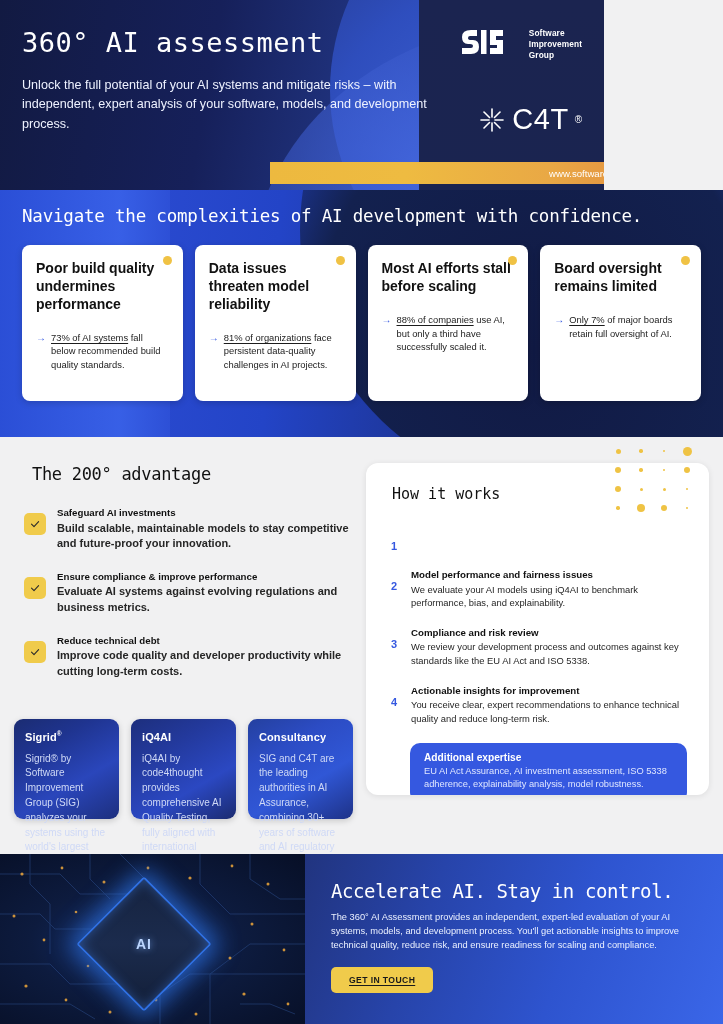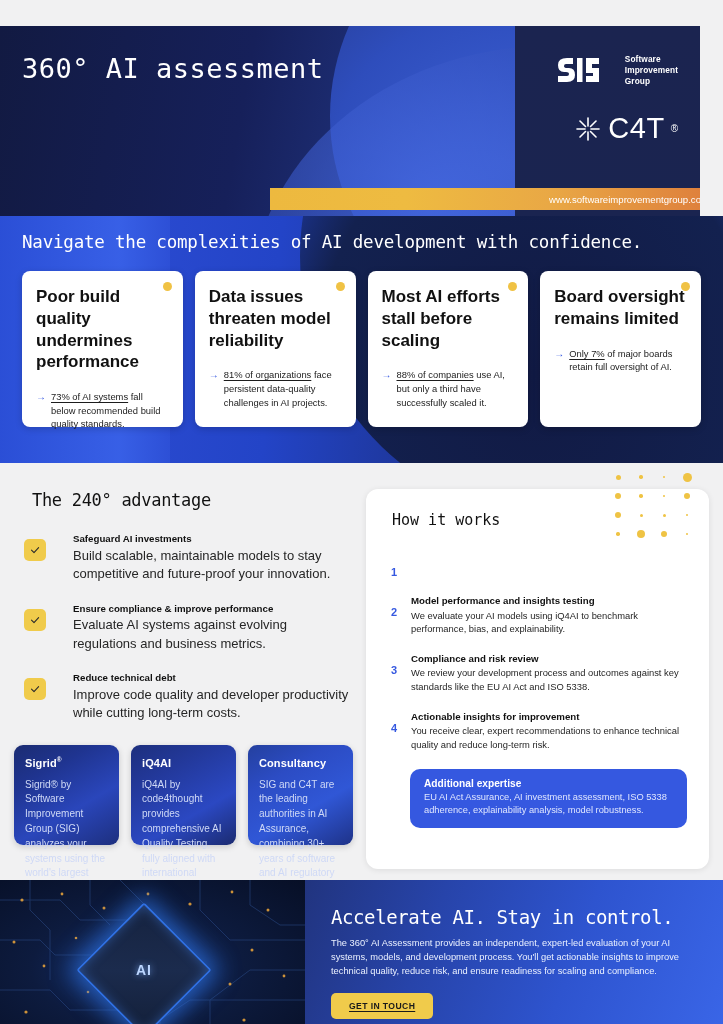--- a/index.html
+++ b/index.html
@@ -6,24 +6,23 @@
   html, body {
     width: 723px; height: 1024px;
     font-family: "Liberation Sans", sans-serif;
     background: #fff;
     overflow: hidden;
   }
   .page { position: relative; width: 723px; height: 1024px; overflow: hidden; background:#f1f1f2; }
 
   
   .hero {
-    position: relative; width: 700px; height: 190px;
+    position: relative; width: 604px; height: 190px;
     background: #171f4a;
     overflow: hidden;
-    margin-top: 26px;
   }
   .hero-base {
     position:absolute; inset:0;
     background: linear-gradient(100deg, #121a42 0%, #16205a 35%, #20337f 58%, #2a47ad 72%, #1b2a66 86%, #19224f 100%);
   }
   .hero-swoosh {
     position:absolute;
     left: 330px; top: -150px; width: 520px; height: 480px;
     border-radius: 50%;
     background: radial-gradient(ellipse at 35% 60%, #3f63d8 0%, #2f4fc0 38%, #28409c 60%, rgba(30,45,110,0) 78%);
@@ -46,26 +45,26 @@
     font-size: 27px; font-weight: 400; letter-spacing: .5px;
     line-height: 1.1;
   }
   .hero-sub {
     margin-top: 18px;
     color: #eef2ff;
     font-size: 12.6px; line-height: 1.55; max-width: 430px; font-weight: 400;
   }
 
   
-  .sig-logo { position: absolute; right: 22px; top: 28px; z-index: 6; display: flex; align-items: flex-end; gap: 25px; }
+  .sig-logo { position: absolute; right: 22px; top: 28px; z-index: 6; display: flex; align-items: center; gap: 25px; }
   .sig-mark { display:block; }
   .sig-words { color: #fff; font-size: 8.3px; line-height: 1.32; font-weight: 700; letter-spacing: .1px; }
 
   
-  .c4t-logo { position: absolute; right: 22px; top: 88px; z-index: 6; display:flex; align-items:center; gap: 6px; }
+  .c4t-logo { position: absolute; right: 22px; top: 105px; z-index: 6; display:flex; align-items:center; gap: 6px; }
   .c4t-text { color:#fff; font-size: 29px; font-weight: 300; letter-spacing: .5px; line-height:1; font-family:"Liberation Sans", sans-serif;}
   .c4t-reg { color:#fff; font-size: 10px; vertical-align: super; }
 
   
   .url-banner {
     position: absolute; left: 270px; top: 162px; width: 453px; height: 22px; z-index: 7;
     background: linear-gradient(90deg, #edb93f 0%, #eebb41 30%, #e9a845 62%, #dd7b3b 100%);
     display:flex; align-items:center; justify-content:flex-end; padding-right: 14px;
   }
   .url-banner span { color: #fff; font-size: 9.6px; font-weight: 400; }
@@ -90,51 +89,51 @@
     color:#fff; font-family: "DejaVu Sans Mono", monospace;
     font-size: 17.5px; font-weight: 400; letter-spacing: -.2px;
   }
   .cards { display:flex; gap: 12px; margin-top: 19px; }
   .card {
     position: relative; flex: 1; background: #fff; border-radius: 8px;
     height: 156px; padding: 15px 14px 12px 14px;
     box-shadow: 0 2px 7px rgba(0,0,0,.18);
   }
   .card-dot { position:absolute; right: 11px; top: 11px; width: 9px; height: 9px; border-radius:50%; background:#f0c244; }
-  .card-title { color:#111; font-size: 17px; font-weight: 700; line-height: 1.28; max-width: 140px;}
+  .card-title { color:#111; font-size: 14px; font-weight: 700; line-height: 1.28; max-width: 140px;}
   .card-body { margin-top: 17px; display:flex; gap:5px; align-items:flex-start; }
   .card-arrow { color:#3558e0; font-size: 10px; line-height: 1.45; flex: 0 0 auto; }
   .card-text { color:#1c1c1c; font-size: 9.4px; line-height: 1.46; }
   .card-text u { text-underline-offset: 1.5px; }
 
   
   .middle { position: relative; width: 723px; height: 417px; background: #f1f1f2; padding: 14px 14px 0 14px; display:flex; gap: 12px; }
   .adv { width: 340px; padding-left: 10px; }
   .adv-title {
     color:#111; font-family:"DejaVu Sans Mono", monospace;
     font-size: 17px; font-weight:400; margin: 13px 0 0 8px; letter-spacing: -.3px;
   }
   .adv-list { margin-top: 22px; }
-  .adv-item { display:flex; gap: 27px; margin-bottom: 18px; align-items:flex-start; }
+  .adv-item { display:flex; gap: 11px; margin-bottom: 18px; align-items:flex-start; }
   .check {
     flex: 0 0 auto; width: 22px; height: 22px; border-radius: 5px; background:#f0cb4b;
     display:flex; align-items:center; justify-content:center; margin-top: 7px;
   }
   .check svg { display:block; }
   .adv-txt { padding-top: 1px; }
   .adv-h { color:#111; font-size: 9.7px; font-weight: 700; line-height: 1.3; }
-  .adv-p { color:#262626; font-size: 13px; line-height: 1.42; margin-top: 1px; }
+  .adv-p { color:#262626; font-size: 11px; line-height: 1.42; margin-top: 1px; font-weight: bold; }
 
   
   .hiw-wrap { position: relative; flex: 1; }
   .dots { position:absolute; right: 6px; top: -9px; width: 96px; height: 72px; z-index: 5; }
   .dot { position:absolute; border-radius:50%; background:#efc344; }
   .hiw {
     position: relative; margin-top: 12px; background:#fff; border-radius: 12px;
-    height: 380px; padding: 22px 22px 0 22px; box-shadow: 0 1px 6px rgba(0,0,0,.09);
+    height: 332px; padding: 22px 22px 0 22px; box-shadow: 0 1px 6px rgba(0,0,0,.09);
     overflow:hidden;
   }
   .hiw-title { color:#111; font-family:"DejaVu Sans Mono", monospace; font-size: 15px; font-weight:400; margin-left: 4px;}
   .steps { margin-top: 26px; }
   .step { display:flex; gap: 11px; margin-bottom: 17px; align-items:flex-start; }
   .step-num { flex:0 0 auto; width: 12px; color:#3558e0; font-size: 11px; font-weight:700; text-align:center; padding-top: 11px; }
   .step-h { color:#111; font-size: 9.7px; font-weight:700; line-height:1.3; }
   .step-p { color:#262626; font-size: 9.4px; line-height:1.45; margin-top: 1px; }
   .addl {
     margin-top: 5px; margin-left: 22px; background: #3558e0; border-radius: 10px;
@@ -191,20 +190,21 @@
 <div class="page">
 
   <div class="hero">
     <div class="hero-base"></div>
     <div class="hero-swoosh"></div>
     <div class="hero-swoosh2"></div>
     <div class="hero-rightpanel"></div>
 
     <div class="hero-inner">
       <div class="hero-title">360° AI assessment</div>
+      <div class="hero-sub">Unlock the full potential of your AI systems and mitigate risks – with independent, expert analysis of your software, models, and development process.</div>
     </div>
 
     <div class="sig-logo">
       <svg class="sig-mark" width="44" height="30" viewBox="0 0 44 30">
         <path d="M2 8 Q2 1 11 1 L17 1 L17 7 L10 7 Q8 7 8 9 Q8 11 11 11 L13 11 Q19 11 19 18 Q19 25 11 25 L2 25 L2 19 L11 19 Q13 19 13 17 Q13 15 10 15 L8 15 Q2 15 2 8 Z" fill="#fff"></path>
         <rect x="21" y="1" width="5.5" height="24" fill="#fff"></rect>
         <path d="M30 1 L43 1 L43 7 L36 7 L36 11 L43 11 L43 25 L30 25 L30 19 L37 19 L37 16 L30 16 Z" fill="#fff"></path>
       </svg>
       <div class="sig-words">
         <div>Software</div>
@@ -273,21 +273,21 @@
               <div class="card-text"><u>Only 7%</u><span> of major boards retain full oversight of AI.</span></div>
             </div>
           </div>
         </div>
     </div>
   </div>
 
   <div class="middle">
 
     <div class="adv">
-      <div class="adv-title">The 240° advantage</div>
+      <div class="adv-title">The 200° advantage</div>
       <div class="adv-list" id="adv-list">
           <div class="adv-item">
             <div class="check">
               <svg width="12" height="12" viewBox="0 0 12 12">
                 <path d="M2.5 6.2 L5 8.6 L9.6 3.6" stroke="#2b2b2b" stroke-width="1.1" fill="none" stroke-linecap="round" stroke-linejoin="round"></path>
               </svg>
             </div>
             <div class="adv-txt">
               <div class="adv-h">Safeguard AI investments</div>
               <div class="adv-p">Build scalable, maintainable models to stay competitive and future-proof your innovation.</div>
@@ -341,21 +341,21 @@
         <div class="hiw-title">How it works</div>
         <div class="steps" id="steps-list">
             <div class="step">
               <div class="step-num">1</div>
               <div>
               </div>
             </div>
             <div class="step">
               <div class="step-num">2</div>
               <div>
-                <div class="step-h">Model performance and insights testing</div>
+                <div class="step-h">Model performance and fairness issues</div>
                 <div class="step-p">We evaluate your AI models using iQ4AI to benchmark performance, bias, and explainability.</div>
               </div>
             </div>
             <div class="step">
               <div class="step-num">3</div>
               <div>
                 <div class="step-h">Compliance and risk review</div>
                 <div class="step-p">We review your development process and outcomes against key standards like the EU AI Act and ISO 5338.</div>
               </div>
             </div>

